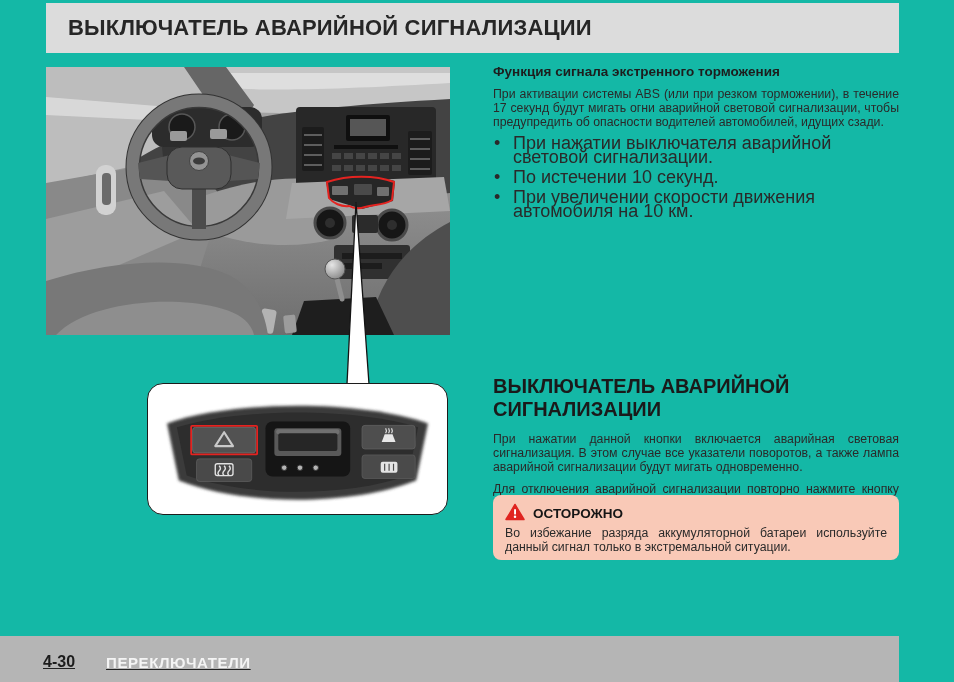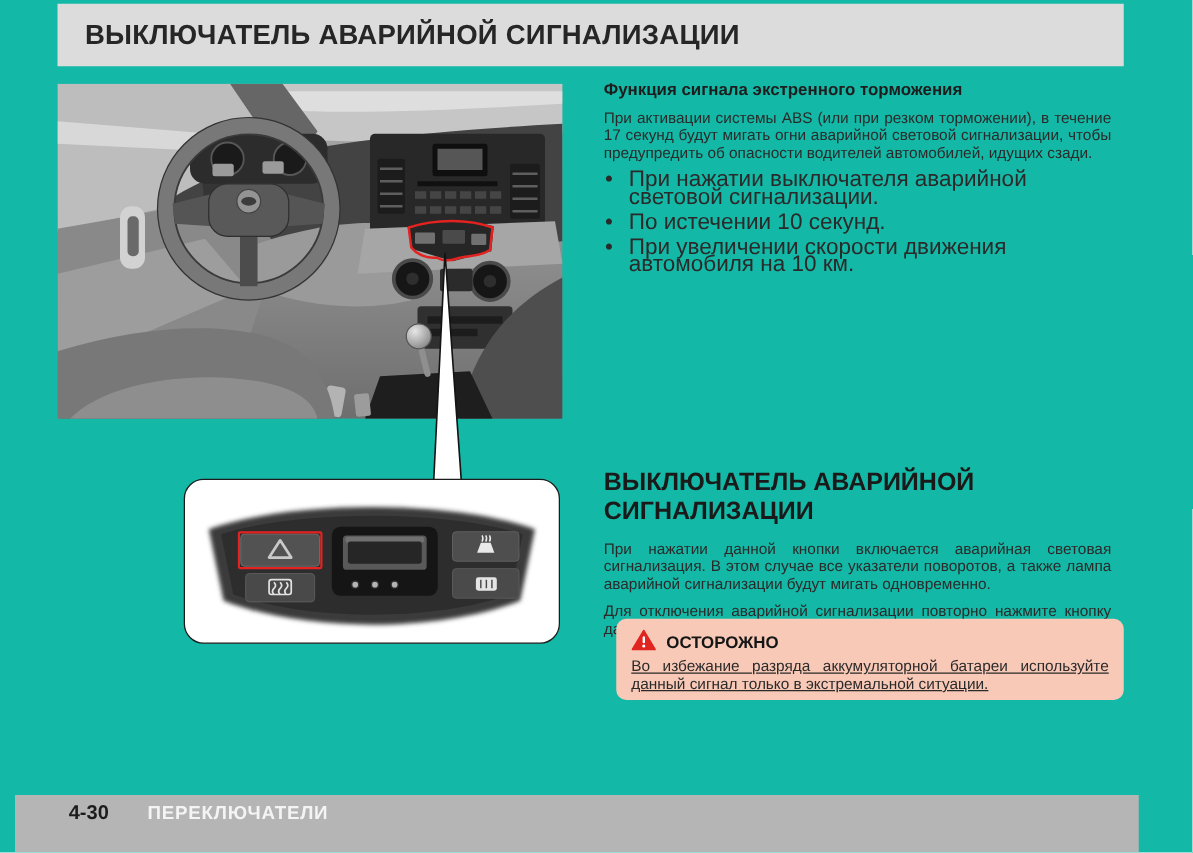--- a/index.html
+++ b/index.html
@@ -19,45 +19,45 @@
   .photo { position:absolute; left:46px; top:67px; width:404px; height:268px; z-index:1; }
   .photo svg { width:100%; height:100%; display:block; }
   .callout { position:absolute; left:330px; top:196px; width:60px; height:190px; z-index:3; }
   .inset {
     position:absolute; left:147px; top:383px; width:301px; height:132px;
     background:#ffffff; border:1.5px solid #1c1c1c; border-radius:16px;
     box-sizing:border-box; overflow:hidden; z-index:4;
   }
   .inset svg { width:100%; height:100%; display:block; }
   
-  .col { position:absolute; left:483px; width:406px; }
+  .col { position:absolute; left:493px; width:406px; }
   .sec1 { top:64px; }
   .sec2 { top:375px; }
   h3.subhead { margin:0 0 9px 0; font-size:13.5px; line-height:15px; font-weight:bold; color:#1d1d1d; }
   h2.sectionhead { margin:0 0 12px 0; font-size:20px; line-height:23px; font-weight:bold; color:#1a1a1a; }
   .para { margin:0 0 8px 0; font-size:12.3px; line-height:13.8px; text-align:justify; color:#2a2a2a; }
   .para.last { margin-bottom:0; }
   ul.bullets { list-style:none; margin:7px 0 0 0; padding:0; }
   ul.bullets li {
     position:relative; padding-left:20px; margin-bottom:6px;
     font-size:18px; line-height:13.8px; color:#2a2a2a;
   }
   ul.bullets li::before { content:"\2022"; position:absolute; left:1px; top:0; color:#2a2a2a; }
   
   .warning {
     position:absolute; left:493px; top:495px; width:406px; height:65px;
     background:#f9c9b7; border-radius:8px; box-sizing:border-box; padding:8px 12px 0 12px; z-index:2;
   }
   .warning-head { display:flex; align-items:flex-end; gap:8px; }
   .warning-head .wtitle { font-size:13.5px; font-weight:bold; color:#151515; }
-  .warning p { margin:6px 0 0 0; font-size:12.3px; line-height:13.8px; text-align:justify; color:#2a2a2a;text-decoration:underline; }
+  .warning p { margin:6px 0 0 0; font-size:12.3px; line-height:13.8px; text-align:justify; color:#2a2a2a; }
   
   .footer {
-    position:absolute; left:12px; top:636px; width:899px; height:46px; background:#b5b5b5;
-    display:flex; align-items:flex-start; box-sizing:border-box; padding-top:6px;
+    position:absolute; left:0; top:636px; width:899px; height:46px; background:#b5b5b5;
+    display:flex; align-items:center; box-sizing:border-box; padding-top:6px;text-decoration:underline;
   }
   .footer .pnum { margin-left:43px; font-size:16px; font-weight:bold; color:#1c1c1c; }
   .footer .fsec { margin-left:31px; font-size:15px; font-weight:bold; color:#f4f4f4; letter-spacing:.6px; }
 </style>
 </head>
 <body>
 
 <div class="page">
 
   <header class="header-bar">

